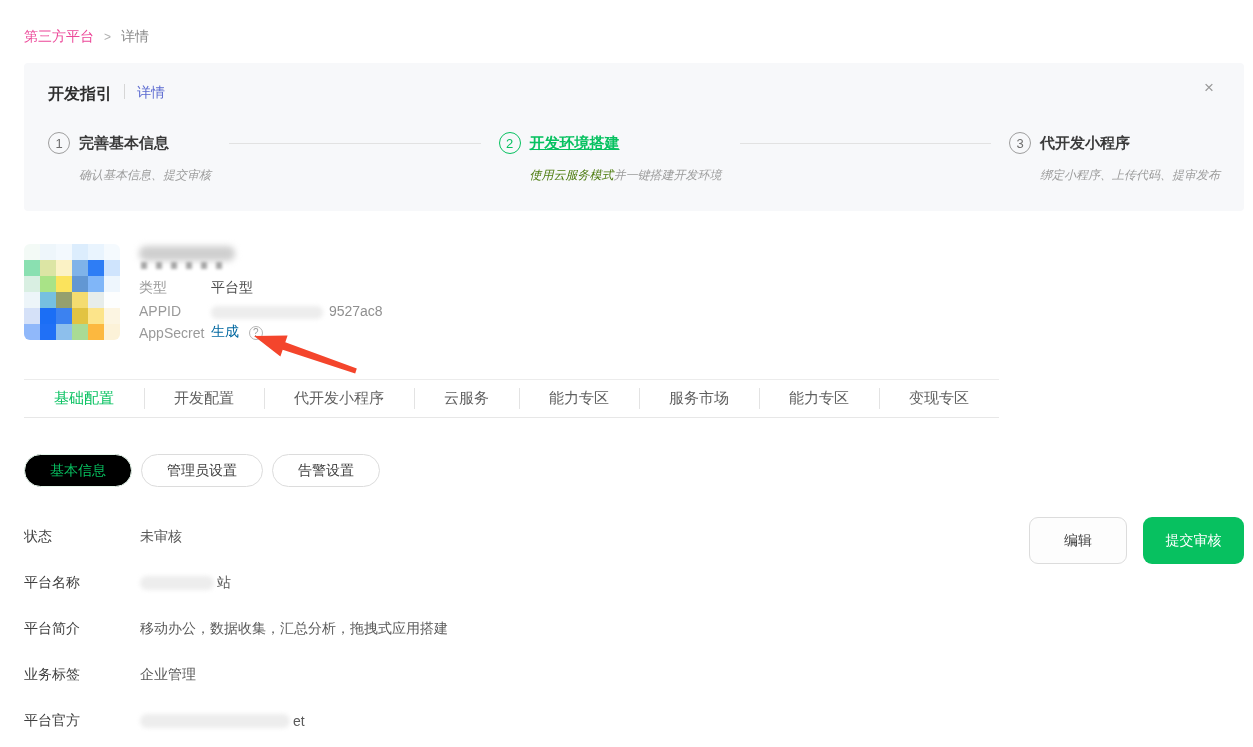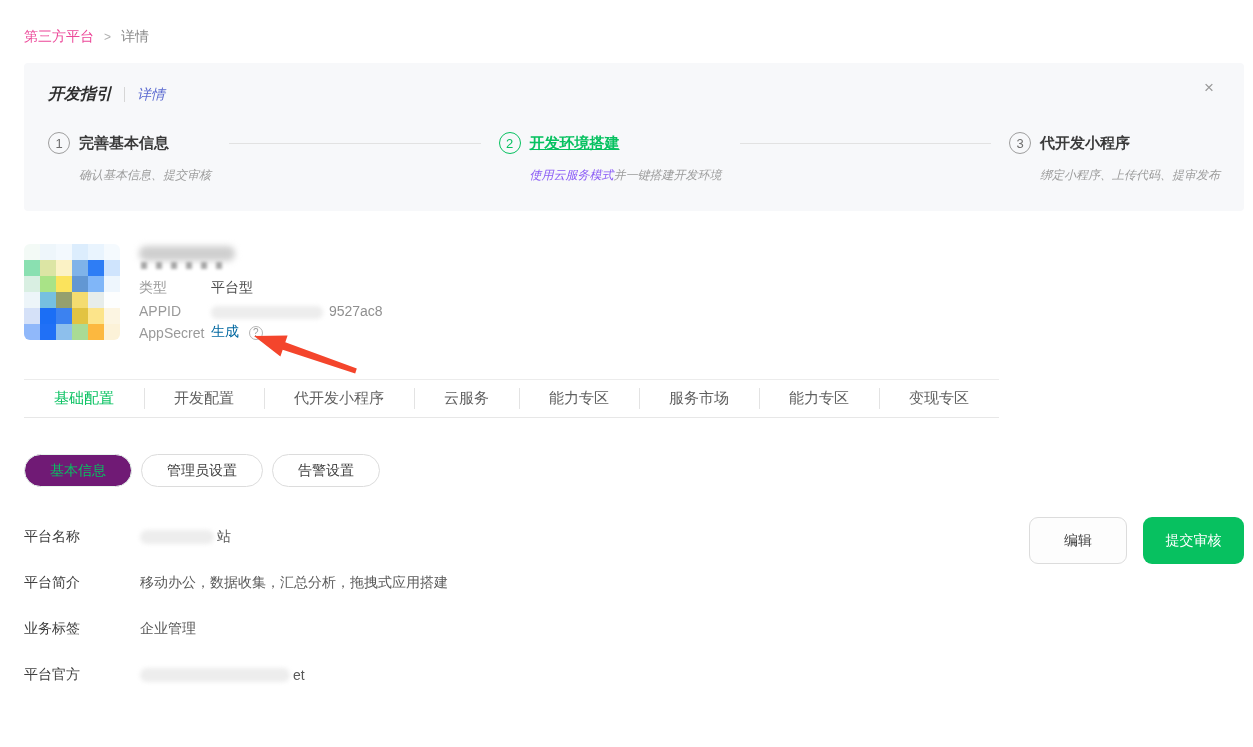--- a/index.html
+++ b/index.html
@@ -8,37 +8,37 @@
 
   
   .breadcrumb { padding:28px 0 0 24px; font-size:14px; display:flex; align-items:center; gap:10px; }
   .bc-parent { color:#ec4899; cursor:pointer; }
   .bc-sep { color:#b0b0b0; font-size:12px; }
   .bc-current { color:#8a8a8a; }
 
   
   .guide-card { margin:17px 9px 0 24px; background:#f7f8fa; border-radius:4px;
     padding:21px 24px 27px 24px; position:relative; }
-  .guide-head { display:flex; align-items:center; gap:12px; margin-bottom:27px;font-style:italic; }
+  .guide-head { display:flex; align-items:flex-start; gap:12px; margin-bottom:27px; }
   .guide-title { font-size:16px; font-weight:700; color:#2e2e2e; }
   .guide-divider { width:1px; height:15px; background:#d6d6d6; }
   .guide-detail { font-size:14px; color:#5b6ad0; cursor:pointer; }
   .guide-close { position:absolute; top:16px; right:30px; font-size:17px; color:#9a9a9a;
     cursor:pointer; line-height:1; }
 
   .steps { display:flex; align-items:flex-start; }
   .step { flex:0 0 auto; }
   .step-head { display:flex; align-items:center; gap:9px; }
   .step-circle { width:22px; height:22px; border:1px solid #9e9e9e; border-radius:50%;
     font-size:13px; color:#6e6e6e; display:flex; align-items:center; justify-content:center; background:transparent; }
   .step-title { font-size:15px; font-weight:700; color:#3a3a3a; }
   .step.active .step-circle { border-color:#07c160; color:#07c160; }
   .step.active .step-title { color:#07c160;text-decoration:underline; }
   .step-desc { margin:13px 0 0 31px; font-size:12px; color:#9c9c9c;font-style:italic; }
-  .step-desc .em { color:#8b5cf6; }
+  .step-desc .em { color:#4d7c0f; }
   .step-connector { flex:1 1 auto; height:1px; background:#e2e2e2; margin:11px 18px 0 18px; }
 
   
   .profile { margin:33px 0 0 24px; display:flex; position:relative; }
   .avatar { width:96px; height:96px; border-radius:6px; overflow:hidden;
     display:grid; grid-template-columns:repeat(6,1fr); grid-template-rows:repeat(6,1fr); }
   .profile-info { margin-left:19px; padding-top:2px; }
   .name-blur { width:96px; height:15px; background:#cfcfcf; border-radius:7px; filter:blur(3px); }
   .name-blur2 { width:86px; height:7px; margin:1px 0 6px 2px; opacity:.75; filter:blur(1.5px);
     background:repeating-linear-gradient(90deg,#8a8a8a 0 6px,transparent 6px 15px); }
@@ -59,21 +59,21 @@
     border-bottom:1px solid #e7e7e7; }
   .tab { position:relative; height:37px; line-height:36px; padding:0 30px; font-size:15px;
     color:#5f5f5f; cursor:pointer; white-space:nowrap; }
   .tab + .tab::before { content:''; position:absolute; left:0; top:8px; height:21px; width:1px; background:#e3e3e3; }
   .tab.active { color:#07c160; }
 
   
   .pills { margin:36px 0 0 24px; display:flex; gap:9px; }
   .pill { height:33px; line-height:31px; padding:0 25px; border-radius:17px; font-size:14px;
     border:1px solid #dcdcdc; background:#fff; color:#3f3f3f; cursor:pointer; }
-  .pill.active { background:#701a75; border-color:#e6f7ec; color:#07c160; }
+  .pill.active { background:#000000; border-color:#e6f7ec; color:#07c160; }
 
   
   .form { margin:39px 9px 0 24px; position:relative; }
   .form-row { display:flex; align-items:center; height:22px; margin-bottom:24px; font-size:14px; }
   .form-label { width:116px; color:#3f3f3f; flex:0 0 116px; }
   .form-value { color:#595959; display:flex; align-items:center; }
   .blur-bar { display:inline-block; height:14px; background:#ededed; border-radius:7px;
     filter:blur(2px); margin-right:3px; vertical-align:middle; }
   .blur-name-field { width:74px; }
   .blur-site-field { width:150px; }
@@ -220,20 +220,24 @@
 </div>
 
 
 <div class="form">
   <div class="form-actions">
     <button class="btn btn-edit">编辑</button>
     <button class="btn btn-submit">提交审核</button>
   </div>
 
   <div class="form-row">
+    <span class="form-label">状态</span>
+    <span class="form-value">未审核</span>
+  </div>
+  <div class="form-row">
     <span class="form-label">平台名称</span>
     <span class="form-value">
       <span class="blur-bar blur-name-field"></span>
       <span>站</span>
     </span>
   </div>
   <div class="form-row">
     <span class="form-label">平台简介</span>
     <span class="form-value">移动办公，数据收集，汇总分析，拖拽式应用搭建</span>
   </div>

